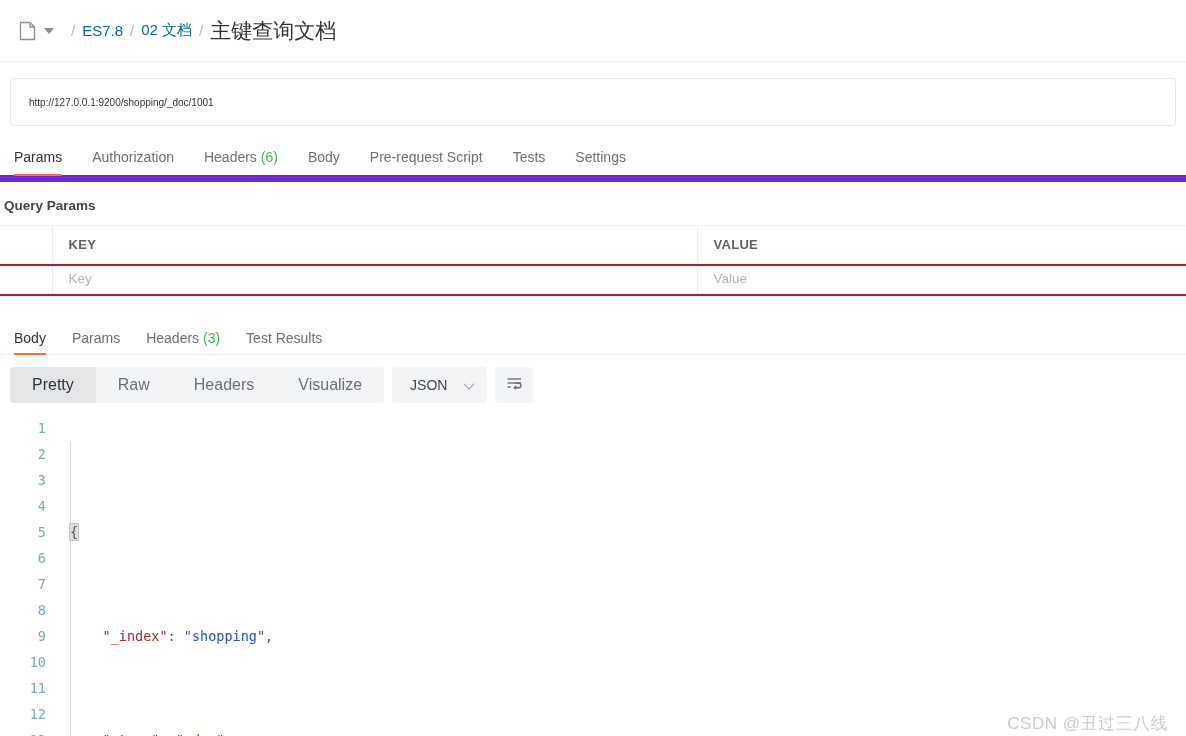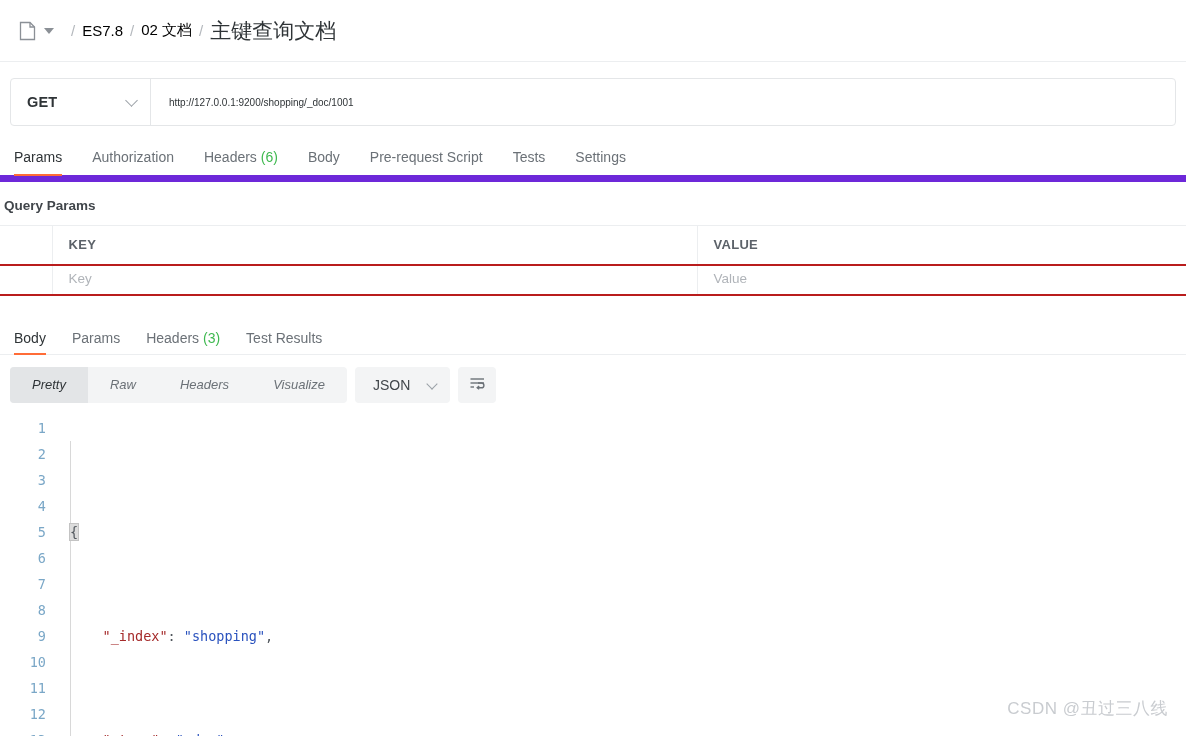--- a/index.html
+++ b/index.html
@@ -24,21 +24,21 @@
   .doc-icon svg { display:block; }
   .caret-down {
     width: 0; height: 0;
     border-left: 5px solid transparent;
     border-right: 5px solid transparent;
     border-top: 6px solid #8b9096;
     margin-right: 10px;
     margin-left: 2px;
   }
   .bc-sep { color: #b4b8bd; font-size: 15px; margin: 0 7px; }
-  .bc-item { color: #000000; font-size: 15px; }
+  .bc-item { color: #0369a1; font-size: 15px; }
   .bc-current { color: #2f3437; font-size: 21px; }
 
   
   .url-row {
     margin: 16px 10px 0 10px;
     height: 48px;
     border: 1px solid #e4e6e8;
     border-radius: 4px;
     display: flex;
     align-items: stretch;
@@ -153,24 +153,23 @@
     display: flex;
     background: #f3f4f5;
     border-radius: 4px;
     overflow: hidden;
     height: 36px;
   }
   .seg-item {
     padding: 0 22px;
     height: 36px;
     line-height: 36px;
-    font-size: 13px;
+    font-size: 16px;
     color: #6b7177;
     cursor: pointer;
-    font-style: italic;
   }
   .seg-item.active { background: #e3e5e7; color: #2f3437; }
   .fmt-select {
     display: flex; align-items: center; gap: 18px;
     background: #f3f4f5; border-radius: 4px;
     height: 36px; padding: 0 14px 0 18px;
     font-size: 14px; color: #41464b; cursor: pointer;
   }
   .fmt-select .chev { width: 8px; height: 8px; margin-top:-3px; }
   .wrap-btn {
@@ -215,21 +214,21 @@
     left: 8px;
     top: 26px;
     width: 1px;
     height: 312px;
     background: #d8d8d8;
   }
 
   
   .watermark {
     position: absolute;
-    right: 18px; bottom: 16px;
+    right: 18px; bottom: 1px;
     font-size: 17px;
     color: #c9ccd0;
     letter-spacing: .5px;
     pointer-events: none;
   }
 </style>
 </head>
 <body>
 
 <div class="app">
@@ -244,24 +243,20 @@
     <span class="caret-down"></span>
     <span class="bc-sep">/</span>
     <span class="bc-item">ES7.8</span>
     <span class="bc-sep">/</span>
     <span class="bc-item">02 文档</span>
     <span class="bc-sep">/</span>
     <span class="bc-current">主键查询文档</span>
   </div>
 
   <div class="url-row">
-    <div class="method-box">
-      <span class="method-label">GET</span>
-      <span class="chev"></span>
-    </div>
     <input class="url-input" type="text" value="http://127.0.0.1:9200/shopping/_doc/1001" placeholder="Enter request URL" style="">
   </div>
 
   <div class="req-tabs">
     <div class="tab active"><span>Params</span></div>
     <div class="tab"><span>Authorization</span></div>
     <div class="tab"><span>Headers</span> <span class="count">(6)</span></div>
     <div class="tab"><span>Body</span></div>
     <div class="tab"><span>Pre-request Script</span></div>
     <div class="tab"><span>Tests</span></div>

